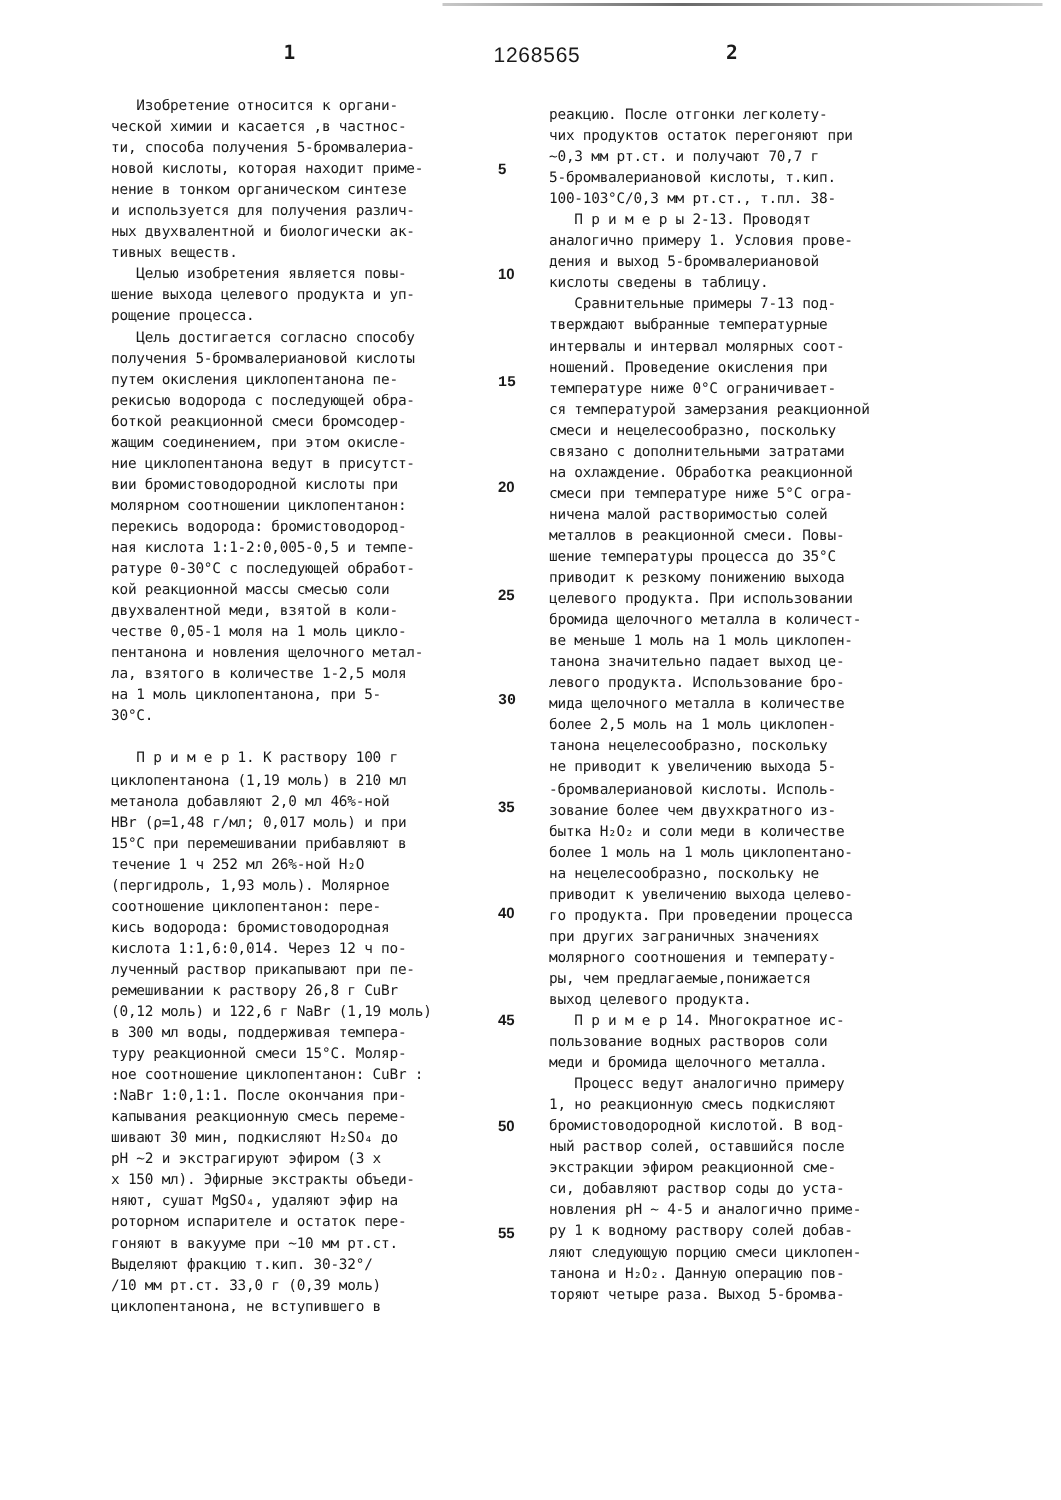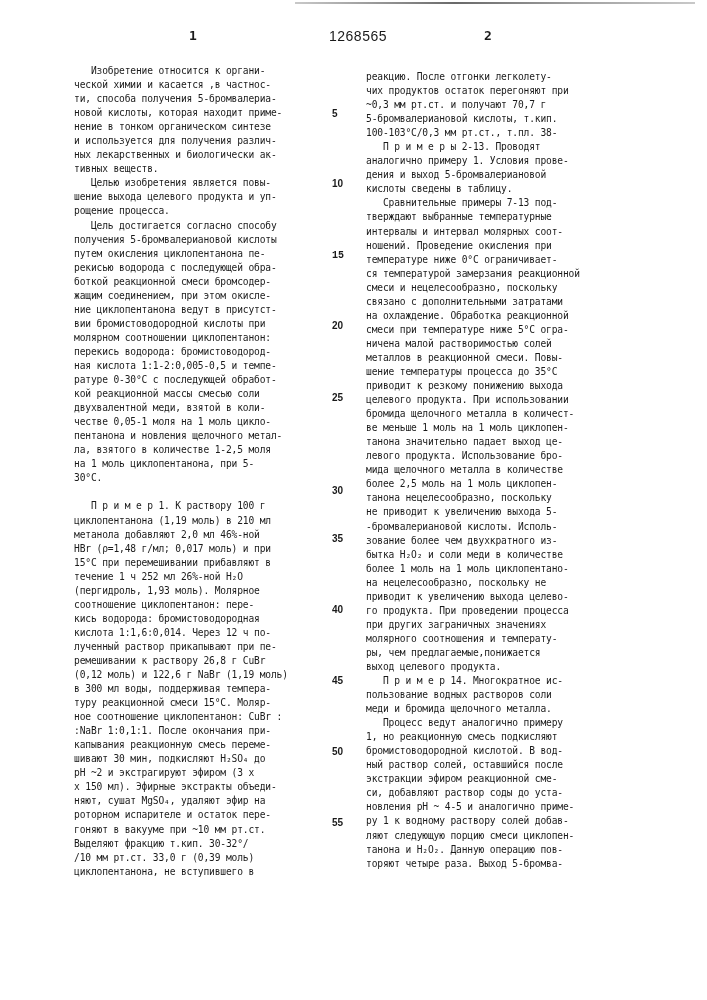--- a/index.html
+++ b/index.html
@@ -21,36 +21,36 @@
 <div class="hdr" style="left:189px">1</div>
 <div class="patent-no">1268565</div>
 <div class="hdr" style="left:484px">2</div>
 
 <div id="line-numbers">
     <div class="ln" style="top: 108px;">5</div>
     <div class="ln" style="top: 178px;">10</div>
     <div class="ln" style="top: 250px; font-family: Liberation Mono, monospace;">15</div>
     <div class="ln" style="top: 320px;">20</div>
     <div class="ln" style="top: 392px;">25</div>
-    <div class="ln" style="top: 485px;">30</div>
+    <div class="ln" style="top: 462px; font-family: Liberation Mono, monospace;">30</div>
     <div class="ln" style="top: 533px;">35</div>
     <div class="ln" style="top: 604px; text-align: right;">40</div>
     <div class="ln" style="top: 675px;">45</div>
     <div class="ln" style="top: 746px;">50</div>
     <div class="ln" style="top: 817px;">55</div>
   </div>
 
 <div class="col col-left" id="left-col">
     <span class="line">&nbsp;&nbsp;&nbsp;Изобретение относится к органи-</span>
     <span class="line">ческой химии и касается ,в частнос-</span>
     <span class="line">ти, способа получения 5-бромвалериа-</span>
     <span class="line">новой кислоты, которая находит приме-</span>
     <span class="line">нение в тонком органическом синтезе</span>
     <span class="line">и используется для получения различ-</span>
-    <span class="line">ных лекарственных и биологически ак-</span>
+    <span class="line">ных двухвалентной и биологически ак-</span>
     <span class="line"> тивных веществ.</span>
     <span class="line">&nbsp;&nbsp;&nbsp;Целью изобретения является повы-</span>
     <span class="line">шение выхода целевого продукта и уп-</span>
     <span class="line">рощение процесса.</span>
     <span class="line">&nbsp;&nbsp;&nbsp;Цель достигается согласно способу</span>
     <span class="line">получения 5-бромвалериановой кислоты</span>
     <span class="line">путем окисления циклопентанона пе-</span>
     <span class="line">рекисью водорода с последующей обра-</span>
     <span class="line">боткой реакционной смеси бромсодер-</span>
     <span class="line">жащим соединением, при этом окисле-</span>

